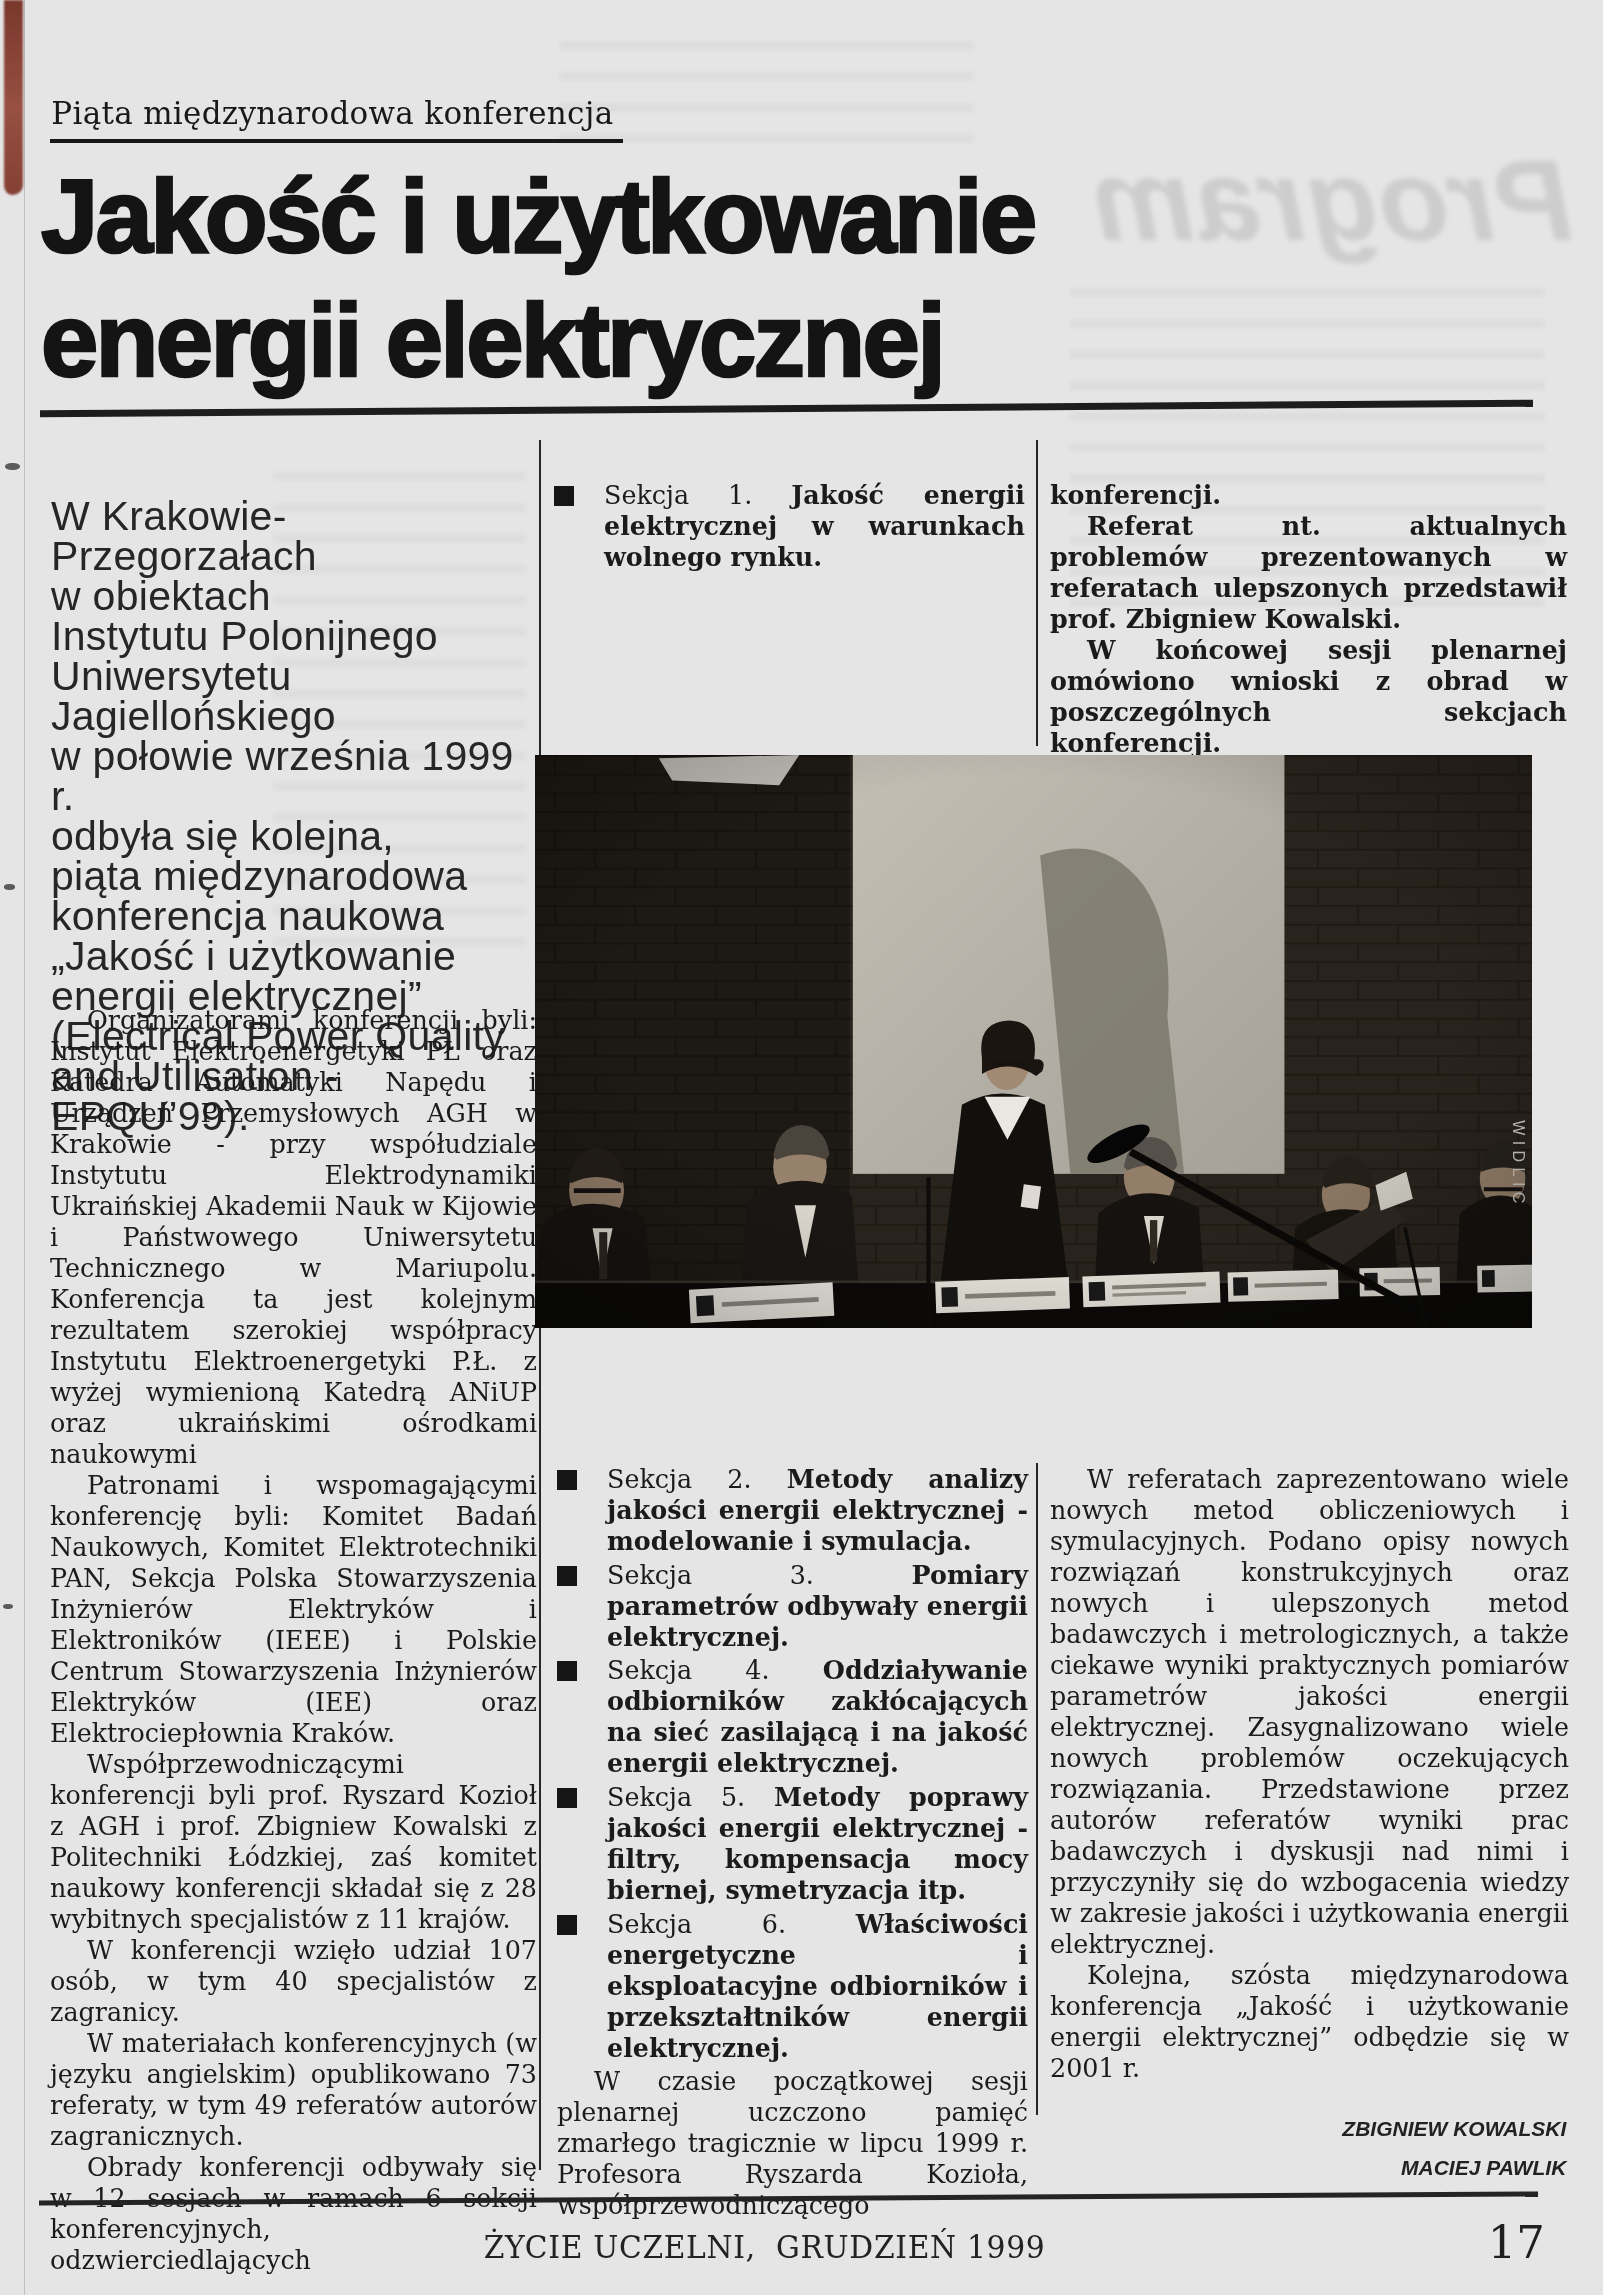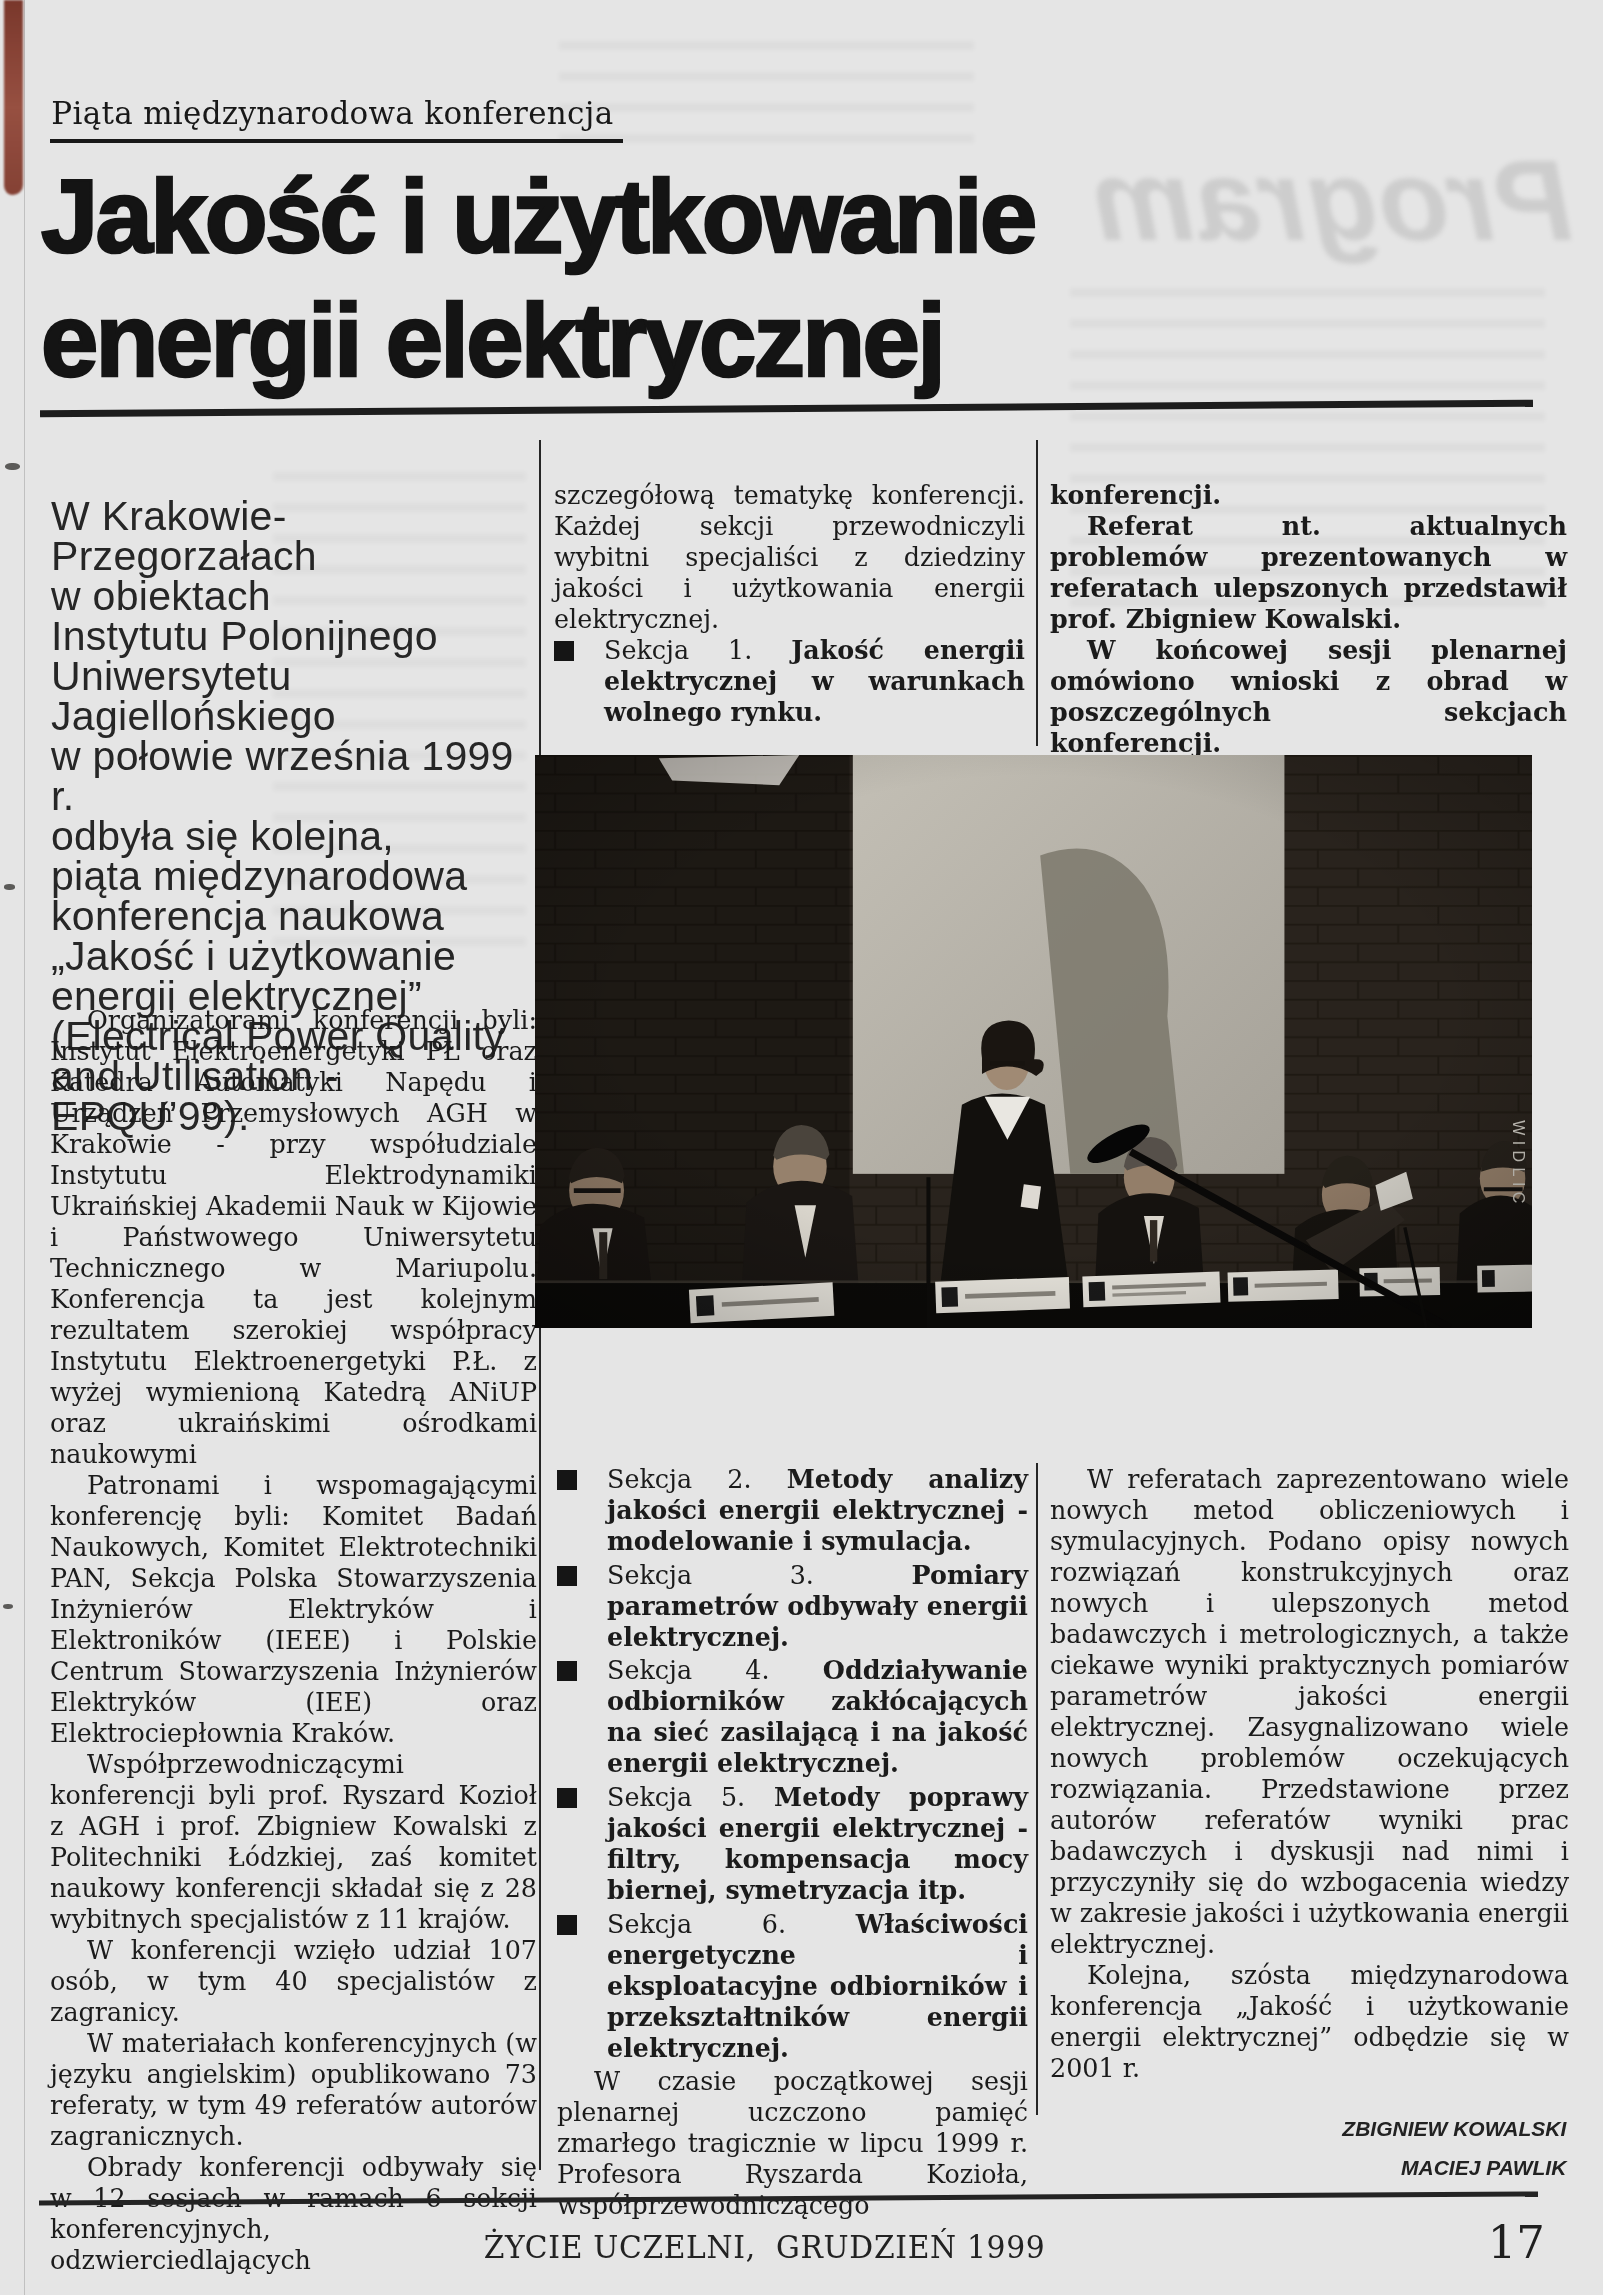--- a/index.html
+++ b/index.html
@@ -127,21 +127,20 @@
   <div class="col-left-body serif-col">
     <p class="ind">Organizatorami konferencji byli: Instytut Elektroenergetyki PŁ oraz Katedra Automatyki Napędu i Urządzeń Przemysłowych AGH w Krakowie - przy współudziale Instytutu Elektrodynamiki Ukraińskiej Akademii Nauk w Kijowie i Państwowego Uniwersytetu Technicznego w Mariupolu. Konferencja ta jest kolejnym rezultatem szerokiej współpracy Instytutu Elektroenergetyki P.Ł. z wyżej wymienioną Katedrą ANiUP oraz ukraińskimi ośrodkami naukowymi</p>
     <p class="ind">Patronami i wspomagającymi konferencję byli: Komitet Badań Naukowych, Komitet Elektrotechniki PAN, Sekcja Polska Stowarzyszenia Inżynierów Elektryków i Elektroników (IEEE) i Polskie Centrum Stowarzyszenia Inżynierów Elektryków (IEE) oraz Elektrociepłownia Kraków.</p>
     <p class="ind">Współprzewodniczącymi konferencji byli prof. Ryszard Kozioł z AGH i prof. Zbigniew Kowalski z Politechniki Łódzkiej, zaś komitet naukowy konferencji składał się z 28 wybitnych specjalistów z 11 krajów.</p>
     <p class="ind">W konferencji wzięło udział 107 osób, w tym 40 specjalistów z zagranicy.</p>
     <p class="ind">W materiałach konferencyjnych (w języku angielskim) opublikowano 73 referaty, w tym 49 referatów autorów zagranicznych.</p>
     <p class="ind">Obrady konferencji odbywały się w 12 sesjach w ramach 6 sekcji konferencyjnych, odzwierciedlających</p>
   </div>
 
   <div class="col-mid-top serif-col">
-    <p>szczegółową tematykę konferencji. Każdej sekcji przewodniczyli wybitni specjaliści z dziedziny jakości i użytkowania energii elektrycznej.</p>
     <ul class="sections">
       <li class="li-first">
         <span class="sq"></span>
         <span class="sec-label">Sekcja 1.</span>
         <strong class="sec-title">Jakość energii elektrycznej w warunkach wolnego rynku.</strong>
       </li>
     </ul>
   </div>
 
   <div class="col-right-top serif-col">

